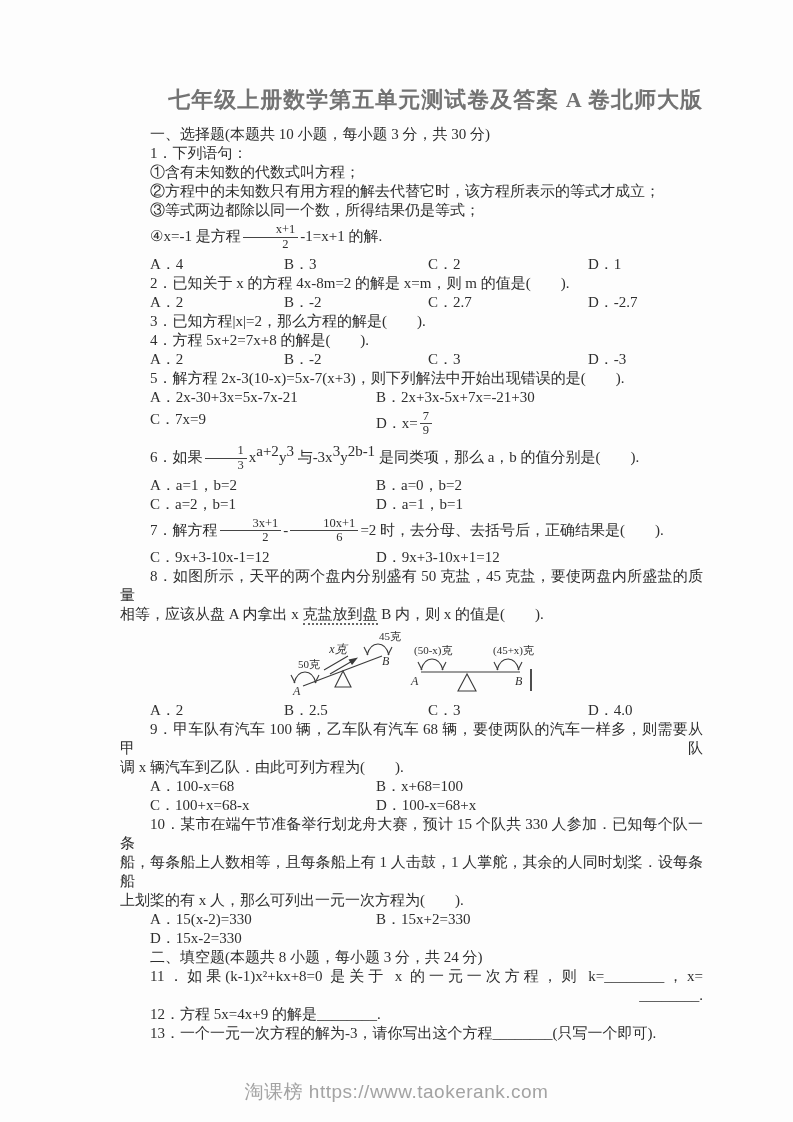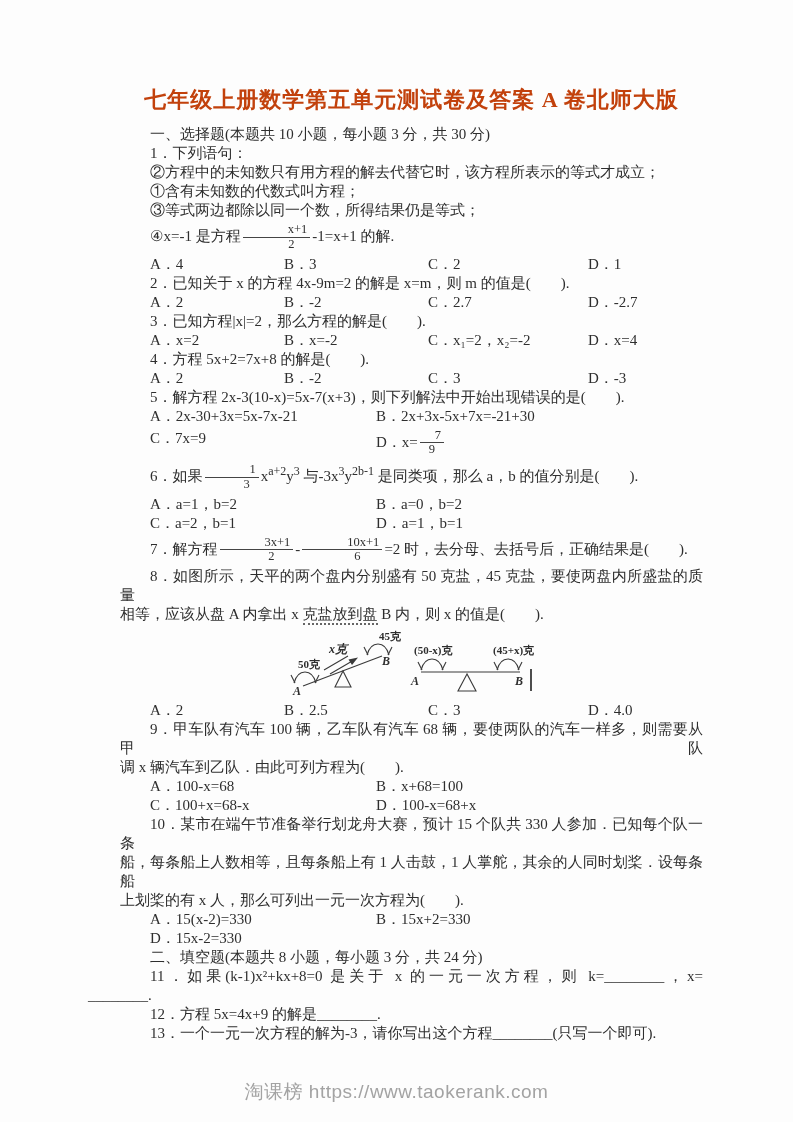--- a/index.html
+++ b/index.html
@@ -3,35 +3,35 @@
 <meta charset="utf-8">
 <style>
   html,body { margin:0; padding:0; }
   body { width:793px; background:#ffffff; }
   .page {
     position:relative; width:793px; height:1122px; background:#fdfdfd;
     font-family:"Liberation Serif","DejaVu Serif",serif;
     color:#2e2e2e; overflow:hidden;
   }
   .content { padding:90px 90px 0 120px; font-size:15px; line-height:19px; }
-  .title { font-size:22px; font-weight:bold; text-align:center; margin:0 0 16px 0; color:#c2410c; letter-spacing:1px; }
+  .title { font-size:22px; font-weight:bold; text-align:right; margin:0 0 16px 0; color:#737373; letter-spacing:1px; }
   .line { min-height:19px; }
   .ind { text-indent:30px; }
   .fill { text-align:justify; text-align-last:justify; }
-  .outdent { margin-left:-32px; }
+  .outdent { margin-left:-32px;text-align:right; }
   .mline { padding:3px 0; }
   .opts { display:flex; padding-left:30px; }
   .opts4 .o1 { width:134px; } .opts4 .o2 { width:144px; } .opts4 .o3 { width:160px; } .opts4 .o4 { flex:1; }
   .opts2 .o1 { width:226px; } .opts2 .o2 { flex:1; }
   .frac { display:inline-block; vertical-align:-0.55em; text-align:center; font-size:12.5px; line-height:1.1; margin:0 2px; }
-  .frac .num { display:block; padding:0 3px;margin-left:12px; }
+  .frac .num { display:block; padding:0 3px; }
   .frac .den { display:block; border-top:1px solid #444; padding:0 3px; }
-  sup.e { font-size:12px; line-height:0; vertical-align:super; }
+  sup.e { font-size:15px; line-height:0; vertical-align:super; }
   .dotted { border-bottom:2px dotted #666; padding-bottom:1px; }
-  .figure { position:relative; height:74px; margin:1px 0 2px 0;font-weight:bold; }
+  .figure { position:relative; height:74px; margin:1px 0 2px 0; }
   .figure svg { position:absolute; left:166px; top:0; }
   .fig-stroke { stroke:#3a3a3a; stroke-width:1.1; fill:none; }
   .fig-fill { fill:#3a3a3a; }
   .fig-text { font-family:"Liberation Serif","DejaVu Serif",serif; font-size:11px; fill:#2e2e2e; }
   .fig-letter { font-family:"Liberation Serif","DejaVu Serif",serif; font-size:12px; font-style:italic; fill:#2e2e2e; }
   .footer {
     position:absolute; left:0; right:0; top:1079px; text-align:center;
     font-family:"Liberation Sans","DejaVu Sans",sans-serif;
     font-size:19px; color:#a3a3a3; letter-spacing:0.5px;
   }
@@ -40,48 +40,42 @@
 <body>
 
 <div class="page">
   <div class="content">
 
     <h1 class="title">七年级上册数学第五单元测试卷及答案 A 卷北师大版</h1>
 
     <div class="line ind">一、选择题(本题共 10 小题，每小题 3 分，共 30 分)</div>
 
     <div class="line ind">1．下列语句：</div>
+    <div class="line ind">①含有未知数的代数式叫方程；</div>
     <div class="line ind">②方程中的未知数只有用方程的解去代替它时，该方程所表示的等式才成立；</div>
-    <div class="line ind">①含有未知数的代数式叫方程；</div>
     <div class="line ind">③等式两边都除以同一个数，所得结果仍是等式；</div>
     <div class="line ind mline">
       <span>④x=-1 是方程</span><span class="frac"><span class="num">x+1</span><span class="den">2</span></span><span>-1=x+1 的解.</span>
     </div>
     <div class="line opts opts4">
       <span class="o1">A．4</span>
       <span class="o2">B．3</span>
       <span class="o3">C．2</span>
       <span class="o4">D．1</span>
     </div>
 
-    <div class="line ind">2．已知关于 x 的方程 4x-9m=2 的解是 x=m，则 m 的值是(　　).</div>
+    <div class="line ind">2．已知关于 x 的方程 4x-8m=2 的解是 x=m，则 m 的值是(　　).</div>
     <div class="line opts opts4">
       <span class="o1">A．2</span>
       <span class="o2">B．-2</span>
       <span class="o3">C．2.7</span>
       <span class="o4">D．-2.7</span>
     </div>
 
     <div class="line ind">3．已知方程|x|=2，那么方程的解是(　　).</div>
-    <div class="line opts opts4">
-      <span class="o1">A．x=2</span>
-      <span class="o2">B．x=-2</span>
-      <span class="o3">C．x₁=2，x₂=-2</span>
-      <span class="o4">D．x=4</span>
-    </div>
 
     <div class="line ind">4．方程 5x+2=7x+8 的解是(　　).</div>
     <div class="line opts opts4">
       <span class="o1">A．2</span>
       <span class="o2">B．-2</span>
       <span class="o3">C．3</span>
       <span class="o4">D．-3</span>
     </div>
 
     <div class="line ind">5．解方程 2x-3(10-x)=5x-7(x+3)，则下列解法中开始出现错误的是(　　).</div>
@@ -101,20 +95,24 @@
       <span class="o1">A．a=1，b=2</span>
       <span class="o2">B．a=0，b=2</span>
     </div>
     <div class="line opts opts2">
       <span class="o1">C．a=2，b=1</span>
       <span class="o2">D．a=1，b=1</span>
     </div>
 
     <div class="line ind mline">
       <span>7．解方程</span><span class="frac"><span class="num">3x+1</span><span class="den">2</span></span><span>-</span><span class="frac"><span class="num">10x+1</span><span class="den">6</span></span><span>=2 时，去分母、去括号后，正确结果是(　　).</span>
+    </div>
+    <div class="line opts opts2">
+      <span class="o1">C．9x+3-10x-1=12</span>
+      <span class="o2">D．9x+3-10x+1=12</span>
     </div>
 
     <div class="line ind fill">8．如图所示，天平的两个盘内分别盛有 50 克盐，45 克盐，要使两盘内所盛盐的质量</div>
     <div class="line">
       <span>相等，应该从盘 A 内拿出 x </span><span class="dotted">克盐放到盘</span><span> B 内，则 x 的值是(　　).</span>
     </div>
 
     <div class="figure">
       <svg width="250" height="72" viewBox="0 0 250 72">
 

